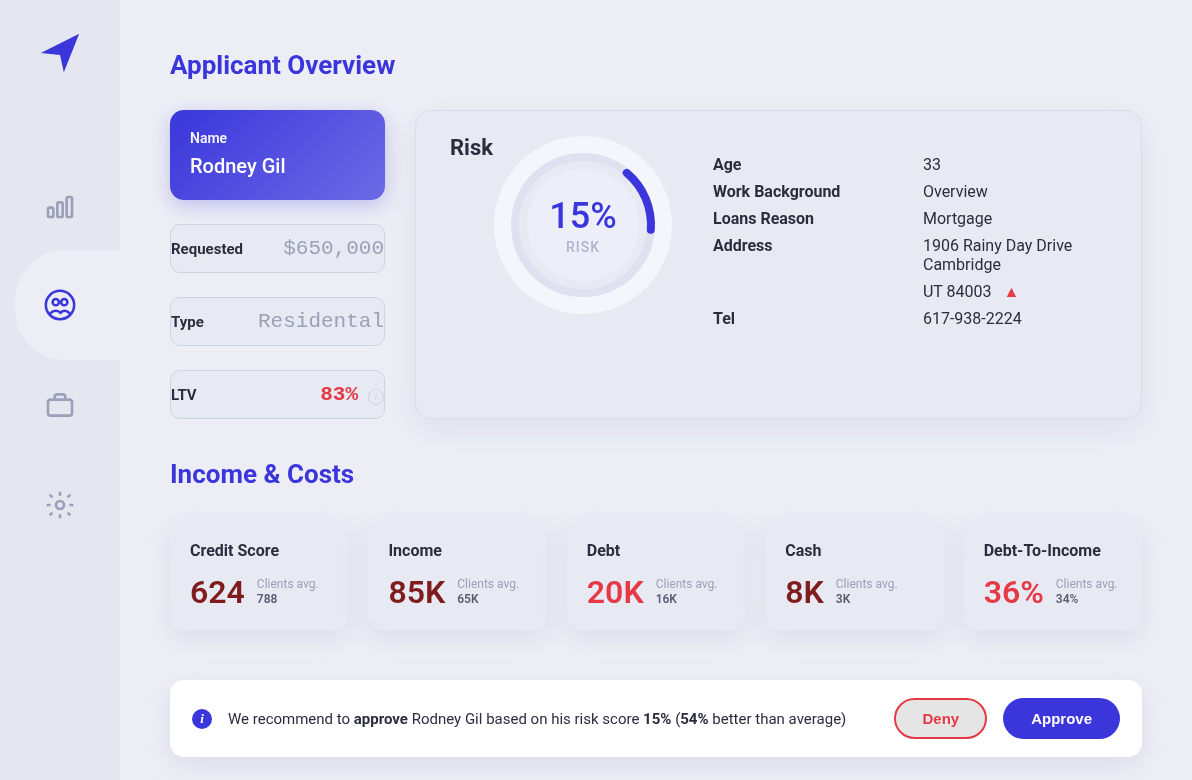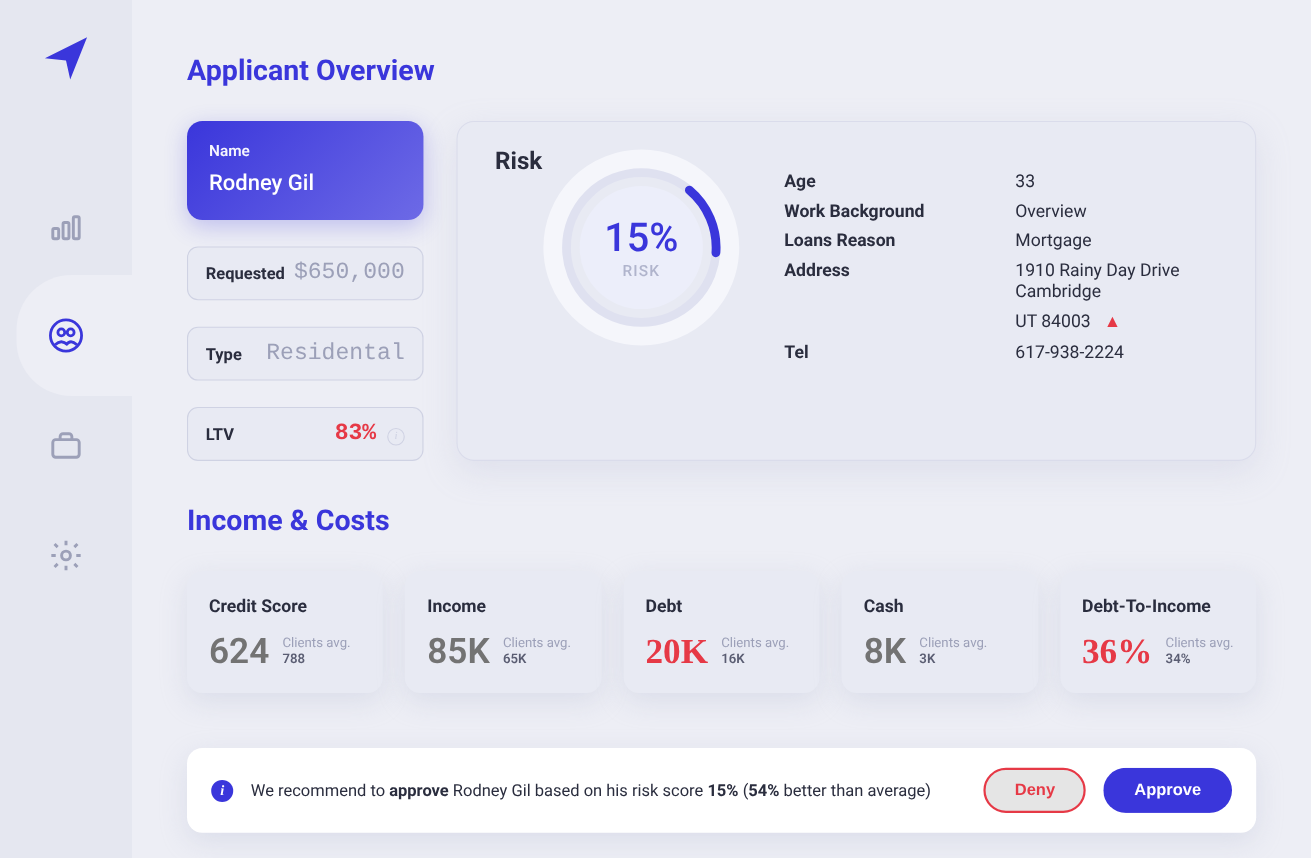--- a/index.html
+++ b/index.html
@@ -80,21 +80,21 @@
   opacity: 0.95;
   margin-bottom: 8px;
 }
 .name-card .value {
   font-size: 20px;
   font-weight: 500;
 }
 .info-pill {
   border: 1px solid #cfd2e3;
   border-radius: 10px;
-  padding: 12px 16px;
+  padding: 12px 0;
   display: flex;
   justify-content: space-between;
   align-items: center;
   background: #e8eaf3;
 }
 .info-pill .label {
   font-size: 15px;
   font-weight: 700;
   color: #2a2d3e;
 }
@@ -207,24 +207,24 @@
   margin-bottom: 16px;
 }
 .metric-body {
   display: flex;
   align-items: flex-end;
   gap: 12px;
 }
 .metric-card .big {
   font-size: 32px;
   font-weight: 600;
-  color: #737373;
+  color: #7f1d1d;
   line-height: 1;
 }
-.metric-card .big.red { color: #e63946; font-family: Liberation Serif, serif; }
+.metric-card .big.red { color: #e63946; }
 .metric-avg {
   font-size: 12px;
   color: #9ca0b8;
   line-height: 1.3;
 }
 .metric-avg .n {
   color: #5a5d72;
   font-weight: 600;
 }
 .footer-bar {
@@ -364,21 +364,21 @@
         <div class="details-row">
           <span class="k">Work Background</span>
           <span class="v">Overview</span>
         </div>
         <div class="details-row">
           <span class="k">Loans Reason</span>
           <span class="v">Mortgage</span>
         </div>
         <div class="details-row">
           <span class="k">Address</span>
-          <span class="v">1910 Rainy Day Drive Cambridge</span>
+          <span class="v">1906 Rainy Day Drive Cambridge</span>
         </div>
         <div class="details-row">
           <span class="k"></span>
           <span class="v">
             <span>UT 84003</span>
             <span class="warn-icon">▲</span>
           </span>
         </div>
         <div class="details-row">
           <span class="k">Tel</span>

